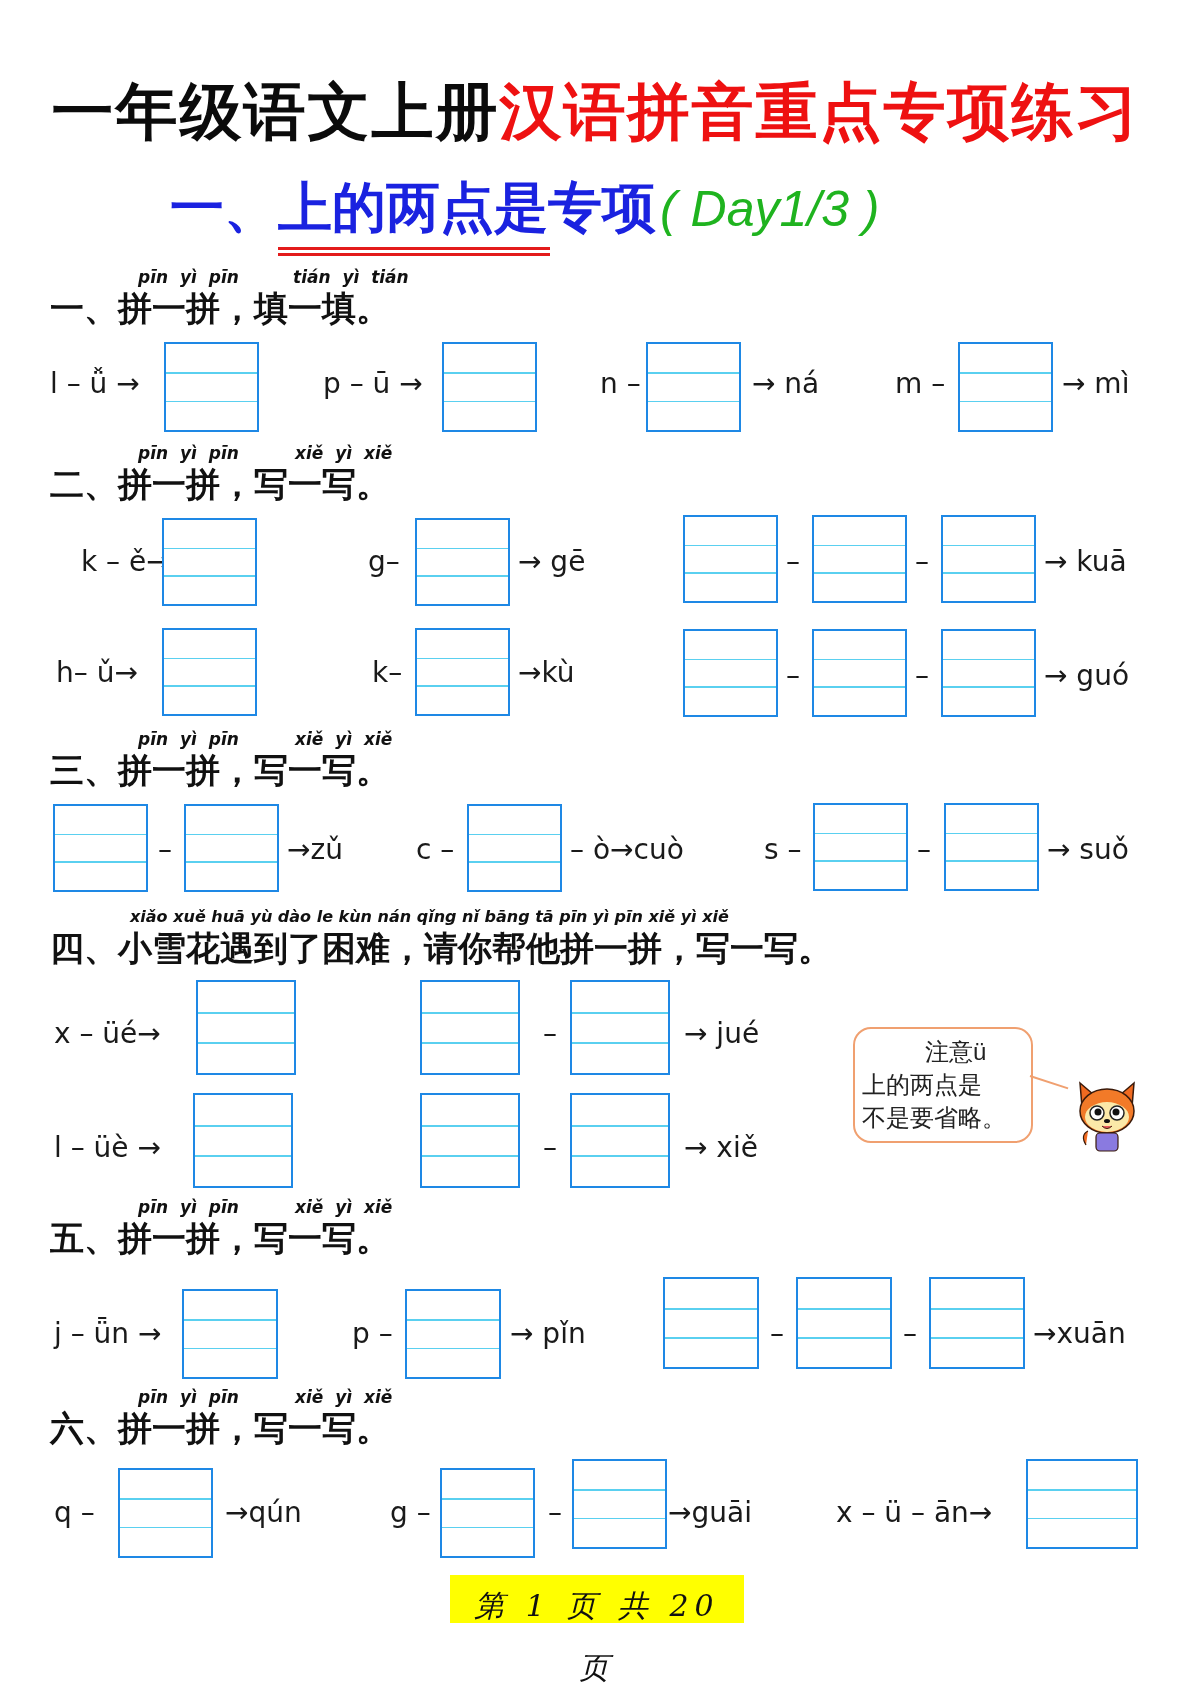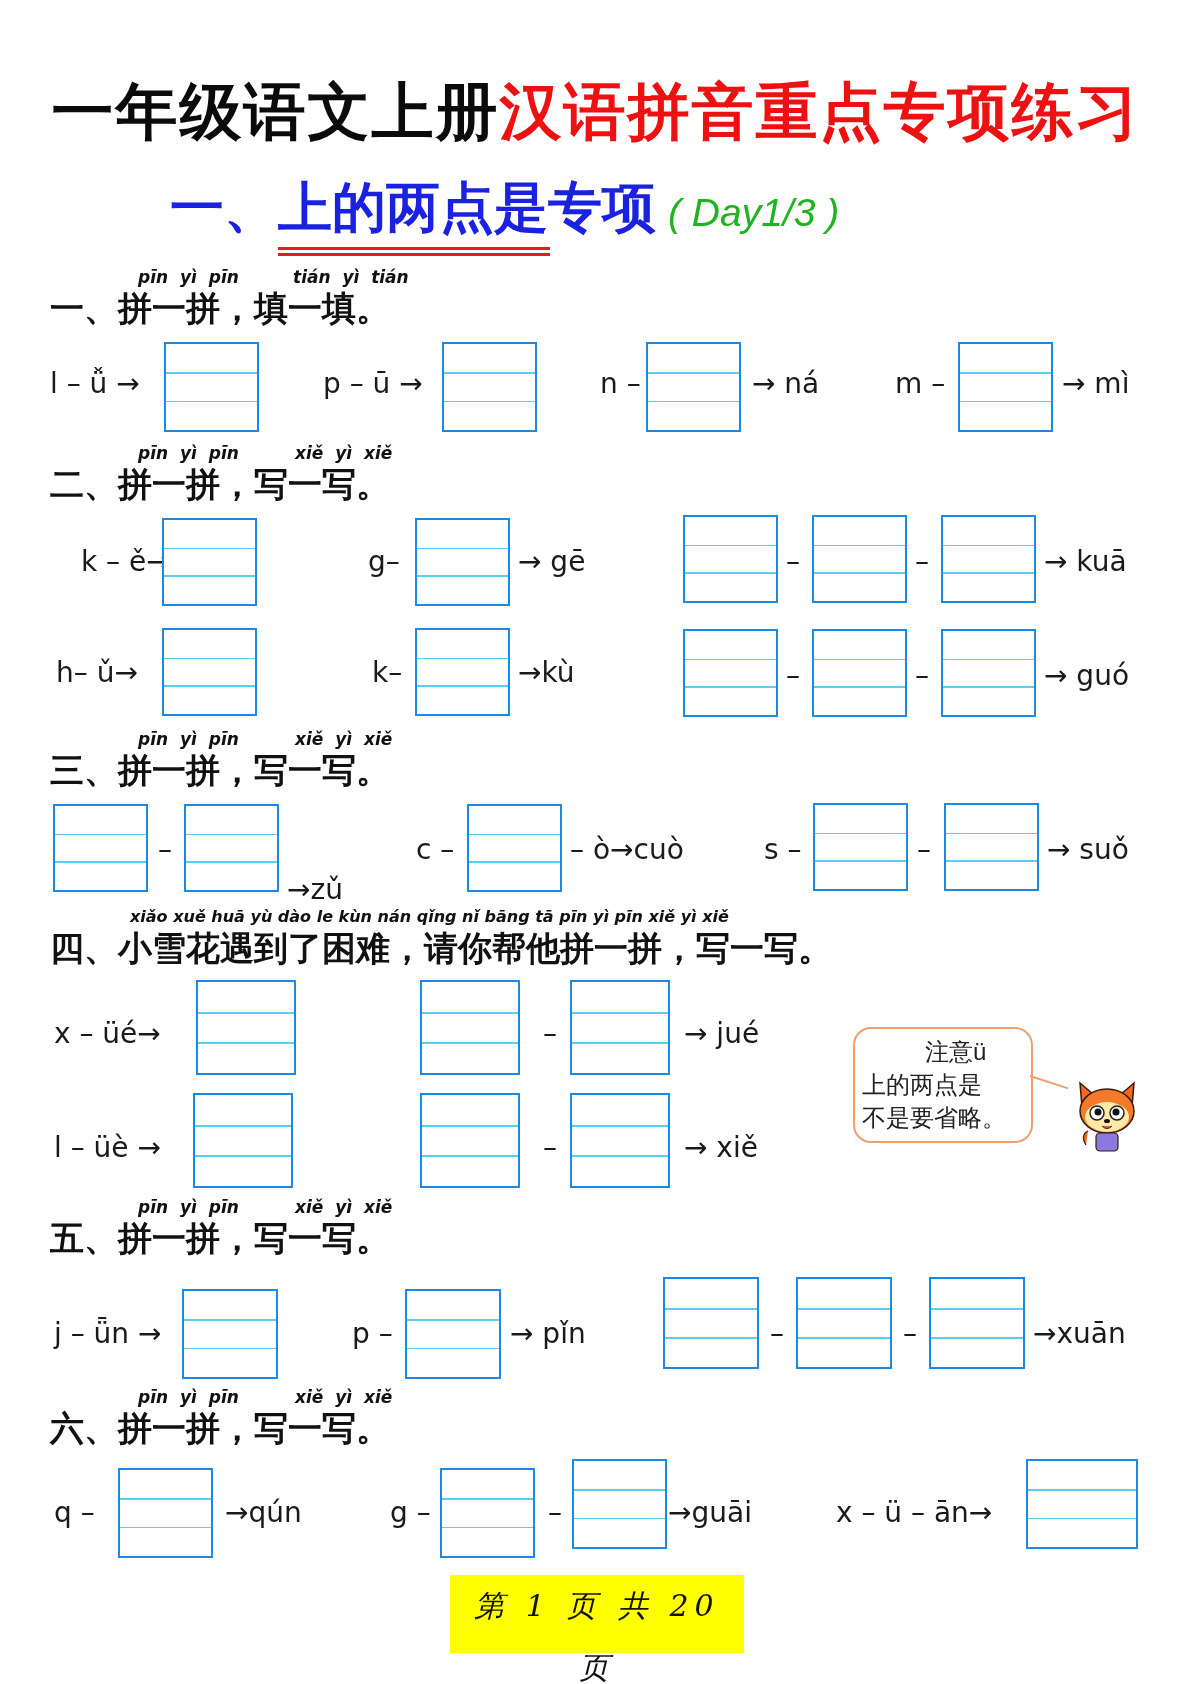--- a/index.html
+++ b/index.html
@@ -8,42 +8,42 @@
   .abs { position:absolute; white-space:nowrap; }
 
   
   .title { left:0; top:72px; width:1191px; text-align:center; font-size:62px; font-weight:bold; letter-spacing:2px; line-height:80px; font-family:"DejaVu Serif", serif; }
   .title .black { color:#0b0b0b; }
   .title .red { color:#ee1111; }
 
   .subtitle { left:170px; top:172px; font-size:54px; font-weight:bold; line-height:70px; color:#1a22e0; font-family:"DejaVu Serif", serif; }
   .subtitle .under { position:relative; display:inline-block; }
   .subtitle .under::after { content:""; position:absolute; left:0; right:-2px; bottom:-8px; height:3px; background:#e31b1b; box-shadow:0 6px 0 #e31b1b; }
-  .subtitle .day { color:#1fb31f; font-style:italic; font-weight:normal; font-family:"Liberation Sans", sans-serif; font-size:39px; margin-left:12px; }
+  .subtitle .day { color:#1fb31f; font-style:italic; font-weight:normal; font-family:"Liberation Sans", sans-serif; font-size:50px; margin-left:4px; }
 
   
   .sec { font-size:34px; font-weight:bold; line-height:40px; font-family:"DejaVu Serif", serif; color:#111; }
   .py { font-size:17px; font-style:italic; font-weight:bold; color:#111; line-height:18px; font-family:"DejaVu Sans", sans-serif; }
 
   
   .box { position:absolute; border:2px solid #1e88e5; box-sizing:border-box; background:#fff; }
   .box::before, .box::after { content:""; position:absolute; left:0; right:0; height:1.5px; background:#5ad0f0; }
   .box::before { top:33%; }
   .box::after { top:66%; }
 
   .t { position:absolute; font-size:28px; line-height:32px; color:#1a1a1a; font-family:"DejaVu Sans", sans-serif; white-space:nowrap; }
 
   
   .bubble { position:absolute; left:853px; top:1027px; width:180px; height:116px; border:2px solid #f0a070; border-radius:18px; box-sizing:border-box; background:#fff; }
   .bubble-tail { position:absolute; left:1030px; top:1075px; width:40px; height:2px; background:#f0a070; transform:rotate(18deg); transform-origin:left center; }
   .bubble-line { position:absolute; font-size:24px; line-height:30px; color:#222; font-family:Liberation Sans, sans-serif; }
 
   .fox { position:absolute; left:1072px; top:1075px; width:70px; height:80px; }
 
-  .footer { position:absolute; left:450px; top:1575px; width:294px; height:78px; background:#ffff00; text-align:center; line-height:62px; font-size:30px; font-style:italic; color:#111; font-family:"DejaVu Serif", serif; letter-spacing:6px; }
+  .footer { position:absolute; left:450px; top:1575px; width:294px; height:48px; background:#ffff00; text-align:center; line-height:62px; font-size:30px; font-style:italic; color:#111; font-family:"DejaVu Serif", serif; letter-spacing:6px; }
 </style>
 </head>
 <body>
 
 <div class="abs title">
   <span class="black">一年级语文上册</span><span class="red">汉语拼音重点专项练习</span>
 </div>
 <div class="abs subtitle">
   <span>一、</span><span class="under">上的两点是</span><span>专项</span><span class="day">( Day1/3 )</span>
 </div>
@@ -98,21 +98,21 @@
 <div class="box" style="left:941px;top:629px;width:95px;height:88px;"></div>
 <span class="t" style="left:1044px;top:660px;">→ guó</span>
 
 <div class="abs py" style="left:138px;top:730px;"><span>pīn</span>&nbsp;&nbsp;<span>yì</span>&nbsp;&nbsp;<span>pīn</span></div>
 <div class="abs py" style="left:295px;top:730px;"><span>xiě</span>&nbsp;&nbsp;<span>yì</span>&nbsp;&nbsp;<span>xiě</span></div>
 <div class="abs sec" style="left:50px;top:750px;">三、拼一拼，写一写。</div>
 
 <div class="box" style="left:53px;top:804px;width:95px;height:88px;"></div>
 <span class="t" style="left:158px;top:834px;">–</span>
 <div class="box" style="left:184px;top:804px;width:95px;height:88px;"></div>
-<span class="t" style="left:287px;top:834px;margin-top:40px;">→zǔ</span>
+<span class="t" style="left:287px;top:834px;">→zǔ</span>
 
 <span class="t" style="left:416px;top:834px;">c –</span>
 <div class="box" style="left:467px;top:804px;width:95px;height:88px;"></div>
 <span class="t" style="left:570px;top:834px;">– ò→cuò</span>
 
 <span class="t" style="left:764px;top:834px;">s –</span>
 <div class="box" style="left:813px;top:803px;width:95px;height:88px;"></div>
 <span class="t" style="left:917px;top:834px;">–</span>
 <div class="box" style="left:944px;top:803px;width:95px;height:88px;"></div>
 <span class="t" style="left:1047px;top:834px;">→ suǒ</span>

